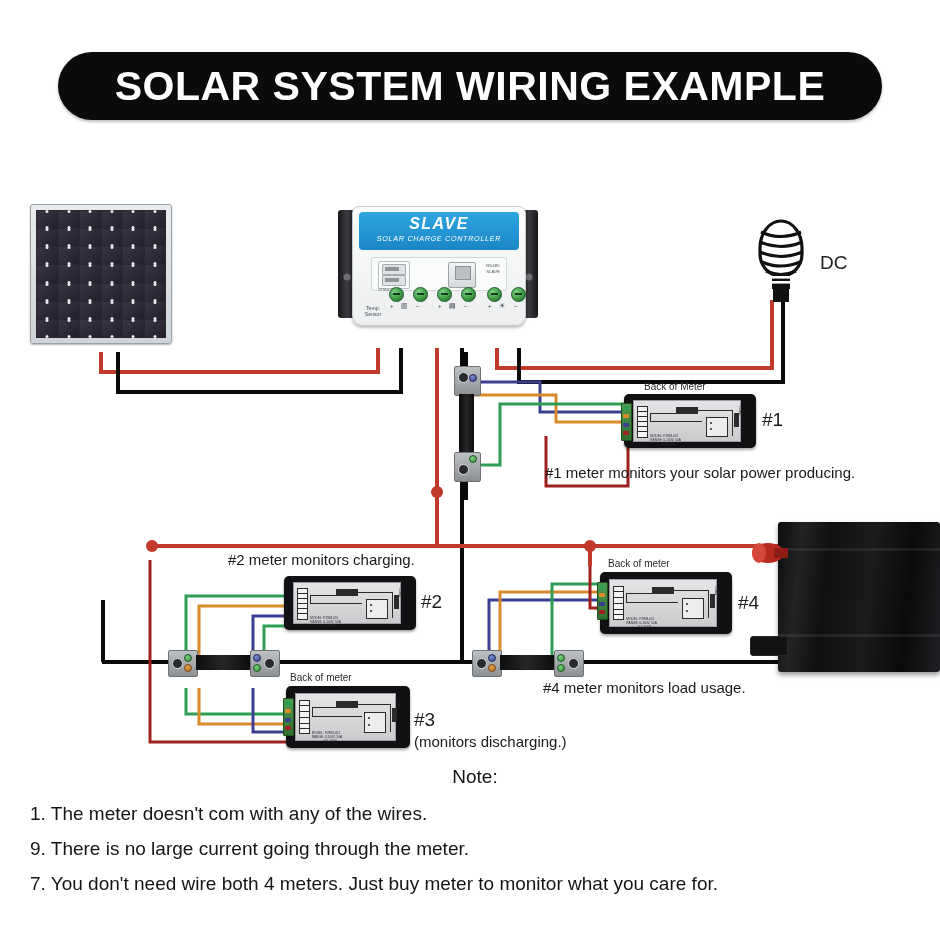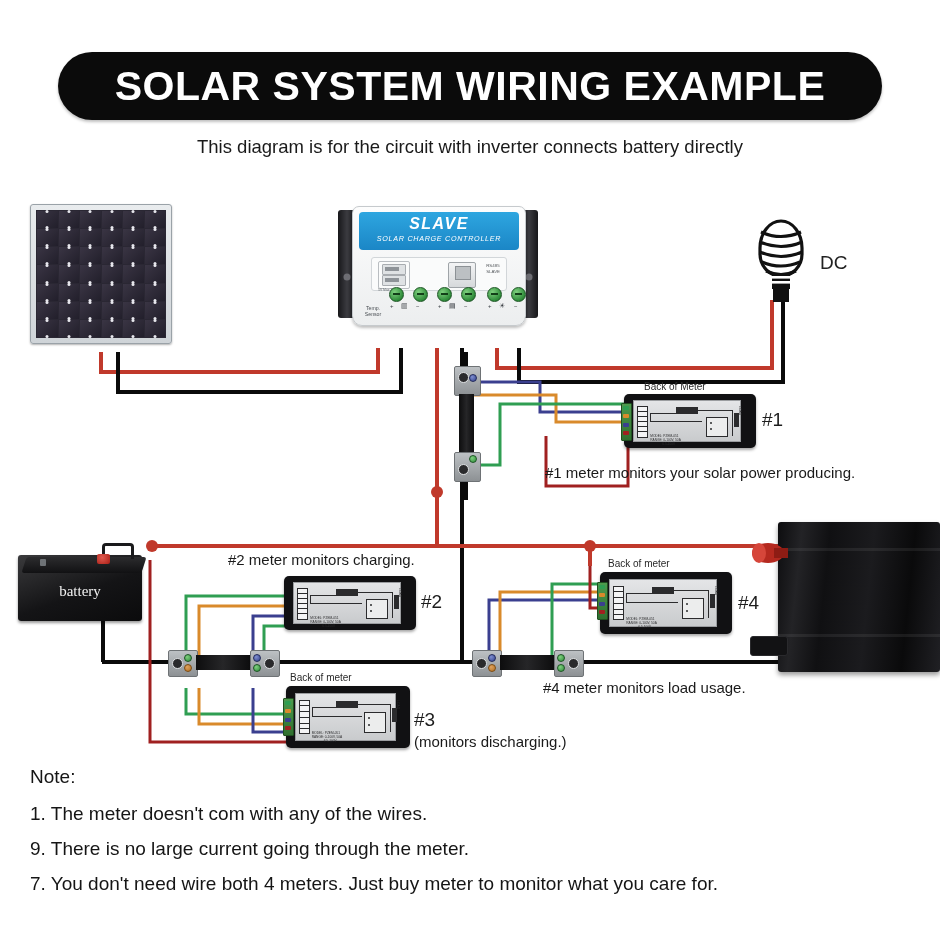--- a/index.html
+++ b/index.html
@@ -147,31 +147,30 @@
           background:radial-gradient(circle at 35% 32%,#7fd07f,#2f8c3a);
           border:1px solid #1c5624;}
   .sh-scr.o{background:radial-gradient(circle at 35% 32%,#e0a25e,#b06f22);
             border-color:#7d4c12;}
   .sh-scr.b{background:radial-gradient(circle at 35% 32%,#7f8fd0,#33418c);
             border-color:#222a5c;}
 
   
   .notes{position:absolute;left:30px;top:766px;width:890px;}
   .notes div{font-size:19px;color:#151515;margin-bottom:13px;}
-  .note-head{margin-bottom:15px !important;}
+  .note-head{margin-bottom:15px !important;text-align:center;}
 </style>
 </head>
 <body>
 
 <div id="stage">
 
   <div class="banner">
     <span>SOLAR SYSTEM WIRING EXAMPLE</span>
   </div>
-  <div class="subtitle">This diagram is for the circuit with inverter connects battery directly</div>
 
   <svg class="layer" viewBox="0 0 940 940">
     <g fill="none" stroke-linecap="butt" stroke-linejoin="miter">
 
       <path d="M101,352 L101,372 L378,372 L378,348" stroke="#c0392b" stroke-width="4"></path>
 
       <path d="M118,352 L118,392 L401,392 L401,348" stroke="#0a0a0a" stroke-width="4"></path>
 
       <path d="M497,348 L497,368 L772,368 L772,300" stroke="#c0392b" stroke-width="4"></path>
 
@@ -367,29 +366,20 @@
       <div class="mf-shunt" style="left:100px;top:12px;width:5px;height:14px;"></div>
       <div class="mf-txt" style="left:16px;top:34px;">MODEL: PZEM-051</div>
       <div class="mf-txt" style="left:16px;top:38px;">RANGE: 0-100V, 50A</div>
       <div class="mf-txt" style="left:28px;top:42px;">6.5-100V</div>
       <div class="mf-side" style="left:104px;top:5px;">LOAD</div>
     </div>
   </div>
   <div class="meter-num" style="left:762px;top:409px;">#1</div>
   <div class="meter-txt" style="left:545px;top:464px;">#1 meter monitors your solar power producing.</div>
 
-  <div class="battery">
-    <div class="bat-body">
-      <div class="bat-top"></div>
-      <div class="bat-label">battery</div>
-    </div>
-    <div class="bat-handle"></div>
-    <div class="bat-pos"></div>
-    <div class="bat-neg"></div>
-  </div>
 
   <div class="meter-txt" style="left:228px;top:551px;">#2 meter monitors charging.</div>
   <div class="meter" style="left:284px;top:576px;width:132px;height:54px;">
     <div class="term-block" style="left:101px;top:9px;height:36px;">
       <div class="term-screw" style="top:2px;background:#2f9e52;"></div>
       <div class="term-screw" style="top:10px;background:#d98a2b;"></div>
       <div class="term-screw" style="top:19px;background:#3a3f8f;"></div>
       <div class="term-screw" style="top:27px;background:#a02020;"></div>
     </div>
     <div class="meter-face">

